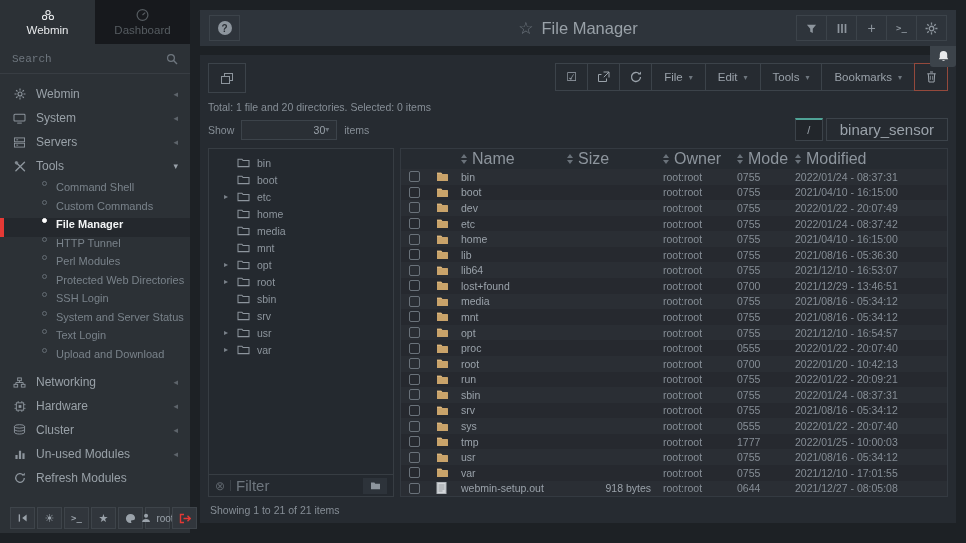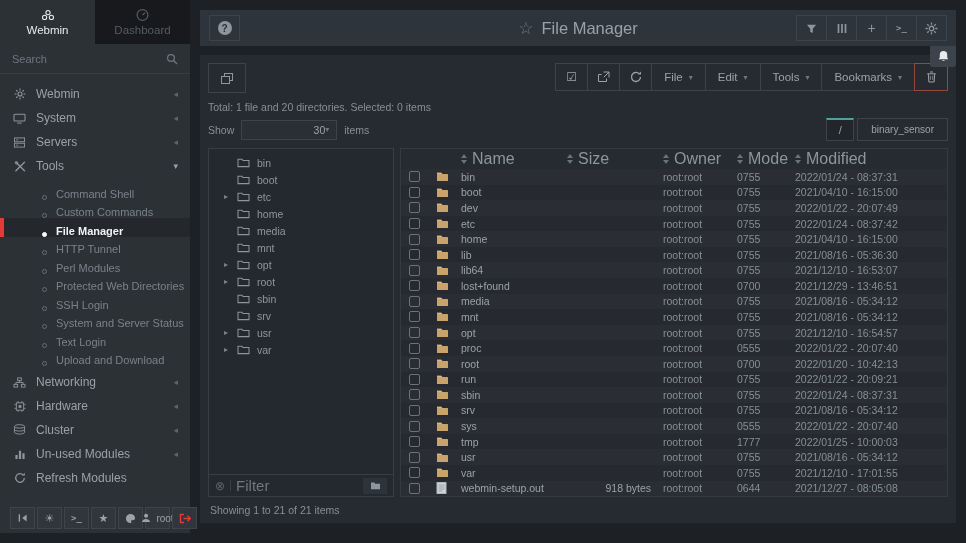--- a/index.html
+++ b/index.html
@@ -7,31 +7,31 @@
   body{position:relative;background:#1d2125;font-family:"Liberation Sans",sans-serif;-webkit-font-smoothing:antialiased}
 
   
   .sidebar{position:absolute;left:0;top:0;width:190px;height:533px;background:#2c3136}
   .side-tabs{display:flex;height:44px}
   .side-tab{flex:1;display:flex;flex-direction:column;align-items:center;justify-content:center;gap:2px;cursor:pointer}
   .side-tab .tab-lb{font-size:11.5px;color:#e8eaec}
   .side-tab.inactive{background:#17191d}
   .side-tab.inactive .tab-lb{color:#565c61}
   .side-search{height:30px;display:flex;align-items:center;padding:0 12px;border-bottom:1px solid #383d43}
-  .side-search input{flex:1;background:transparent;border:none;outline:none;color:#9aa2aa;font-size:11px;font-family:Liberation Sans, sans-serif}
+  .side-search input{flex:1;background:transparent;border:none;outline:none;color:#9aa2aa;font-size:11px;font-family:Liberation Mono, monospace}
   .side-search input::placeholder{color:#6e767e}
   .side-search .mag{color:#6e767e;display:flex}
   .menu{padding-top:8px}
   .m-cat{height:24px;display:flex;align-items:center;padding:0 12px;gap:9px;cursor:pointer}
   .m-ic{width:15px;display:flex;justify-content:center;color:#8d959d;font-size:12px;line-height:1}
   .m-lb{flex:1;font-size:12px;color:#99a1a8}
   .m-ch{font-size:9px;color:#5d646b}
   .m-ch.open{color:#9aa2aa}
   .m-sub{padding:3px 0 4px}
-  .m-sub-it{position:relative;height:18.5px;display:flex;align-items:flex-end;padding-left:56px;cursor:pointer}
+  .m-sub-it{position:relative;height:18.5px;display:flex;align-items:flex-start;padding-left:56px;cursor:pointer}
   .bullet{position:absolute;left:42px;width:5px;height:5px;border:1px solid #646c74;border-radius:50%}
   .bullet.on{background:#fff;border-color:#fff}
   .sub-lb{font-size:11px;color:#79828a}
   .m-sub-it.act{background:#24282d}
   .m-sub-it.act .sub-lb{color:#f2f4f5;font-weight:bold}
   .m-sub-it.act::before{content:"";position:absolute;left:0;top:0;bottom:0;width:4px;background:#e53935}
   .side-foot{position:absolute;left:0;bottom:4px;width:100%;display:flex;gap:2px;padding:0 10px;align-items:center}
   .f-btn{height:22px;min-width:25px;padding:0 5px;border:1px solid #3e444a;background:#31363c;color:#9aa2aa;display:flex;align-items:center;justify-content:center;gap:4px;font-size:10px;cursor:pointer}
   .f-btn .g{font-size:11px;line-height:1}
   .f-btn.term{font-family:"DejaVu Sans Mono",monospace;font-size:9px;font-weight:bold}
@@ -59,21 +59,21 @@
   .t-btn.ic{width:33px;font-size:12px}
   .t-btn.tx{padding:0 12px;font-size:11.5px;gap:6px}
   .t-btn .caret{font-size:8px;color:#6e767e}
   .t-btn.trash{width:34px;border-color:#94493c;position:relative;z-index:1}
   .status-line{font-size:10.5px;color:#868e96;margin:8px 0 5px}
   .controls{display:flex;align-items:center;gap:7px;font-size:10.5px;color:#868e96}
   .show-select{width:96px;height:20px;border:1px solid #3c434a;background:#2a2f35;color:#9aa2aa;display:flex;align-items:center;justify-content:flex-end;padding:0 7px;font-size:10.5px;cursor:pointer}
   .show-select .caret{font-size:8px;color:#6e767e}
   .crumbs{margin-left:auto;display:flex;gap:3px;align-items:flex-end}
   .crumb-root{width:28px;height:23px;background:#22262b;border:1px solid #3c434a;border-top:2px solid #4fa396;display:flex;align-items:center;justify-content:center;font-size:11px;color:#9aa2aa;cursor:pointer}
-  .crumb-cur{height:23px;border:1px solid #3c434a;display:flex;align-items:center;padding:0 13px;font-size:10px;color:#9aa2aa;cursor:pointer}
+  .crumb-cur{height:23px;border:1px solid #3c434a;display:flex;align-items:center;padding:0 13px;font-size:15px;color:#9aa2aa;cursor:pointer}
 
   .panels{display:flex;gap:6px;flex:1;min-height:0;margin-top:7px}
   
   .tree{width:186px;border:1px solid #373d43;background:#24292f;position:relative;padding-top:5px}
   .tree-item{height:17px;display:flex;align-items:center;padding-left:13px;gap:7px;cursor:pointer}
   .tw{width:8px;font-size:8px;color:#7a828a;text-align:center}
   .tfold{display:flex;color:#8d959d}
   .tree-lb{font-size:10.5px;color:#8d959d}
   .tree-filter{position:absolute;left:0;right:0;bottom:0;height:22px;border-top:1px solid #373d43;display:flex;align-items:center;gap:5px;padding:0 6px;background:#24292f}
   .tf-x{color:#5d646b;font-size:12px;line-height:1}

